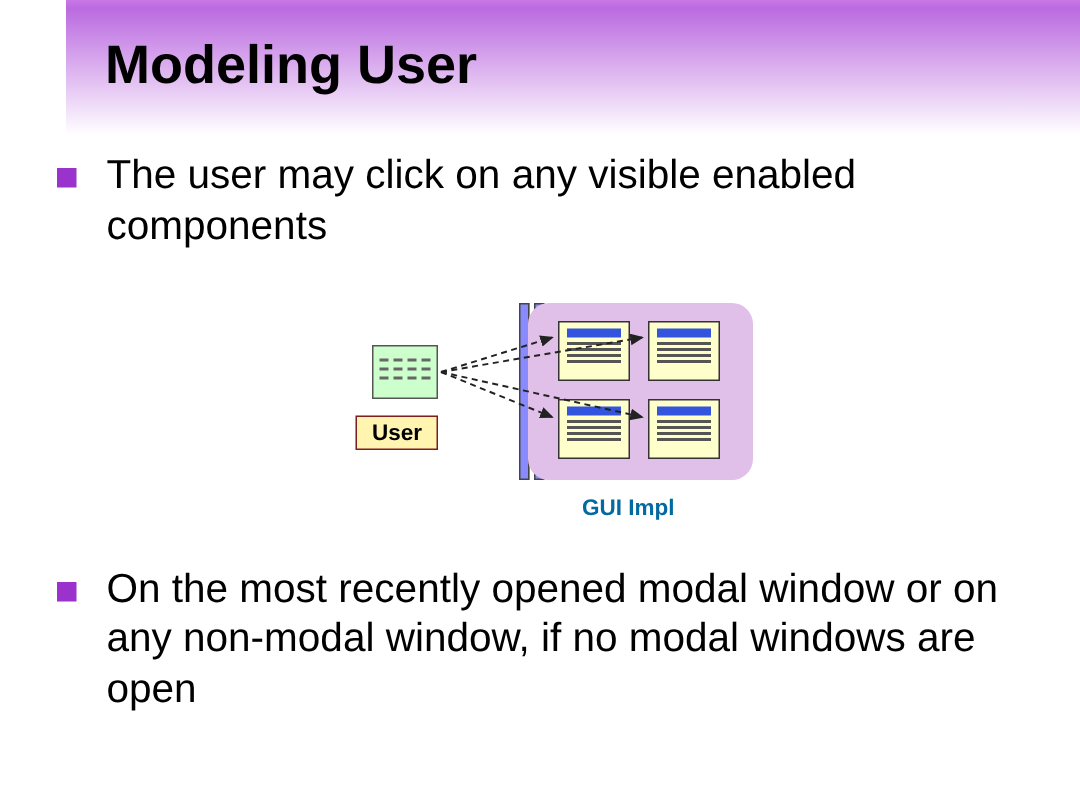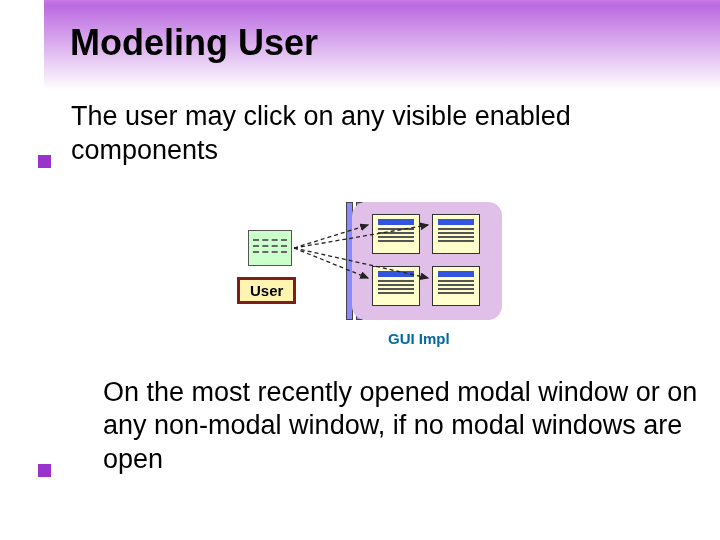--- a/index.html
+++ b/index.html
@@ -25,21 +25,21 @@
     font-size: 36px;
     font-weight: bold;
     color: #000;
     letter-spacing: 0px;
   }
   .content {
     padding: 10px 20px 0 30px;
   }
   .bullet-item {
     display: flex;
-    align-items: flex-end;
+    align-items: flex-start;
     margin-bottom: 12px;
   }
   .bullet-square {
     width: 13px;
     height: 13px;
     background: #9933cc;
     flex-shrink: 0;
     margin-top: 12px;
     margin-right: 20px;
     margin-left: 8px;
@@ -68,21 +68,21 @@
     position: absolute;
     left: 4px;
     right: 4px;
     border-top: 2px dashed #666;
   }
   .user-label {
     position: absolute;
     left: 207px;
     top: 97px;
     background: #fff4b0;
-    border: 3px solid #7f1d1d;
+    border: 1px solid #7f1d1d;
     padding: 2px 10px;
     font-size: 15px;
     font-weight: bold;
   }
   .gui-box {
     position: absolute;
     left: 322px;
     top: 22px;
     width: 150px;
     height: 118px;
@@ -127,21 +127,20 @@
   svg.arrows {
     position: absolute;
     left: 0;
     top: 0;
     width: 720px;
     height: 190px;
     pointer-events: none;
   }
   .second-bullet {
     margin-top: 6px;
-    gap: 32px;
   }
 </style>
 </head>
 <body>
 
 <div class="title-band">
   <div class="title-text">Modeling User</div>
 </div>
 
 <div class="content">

